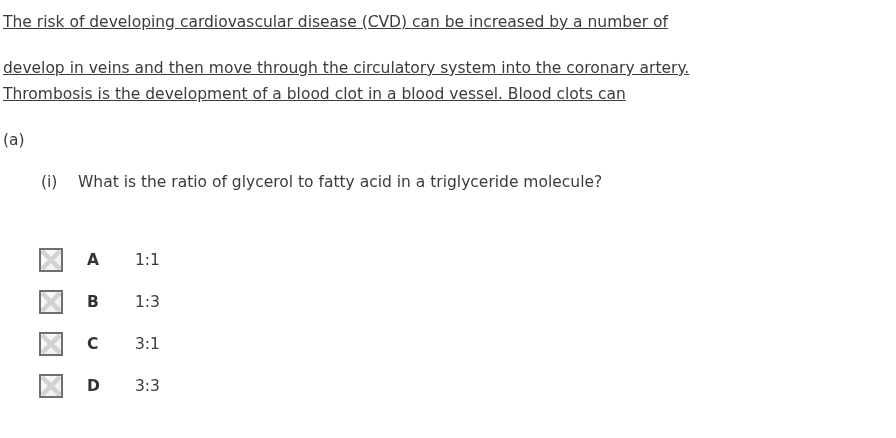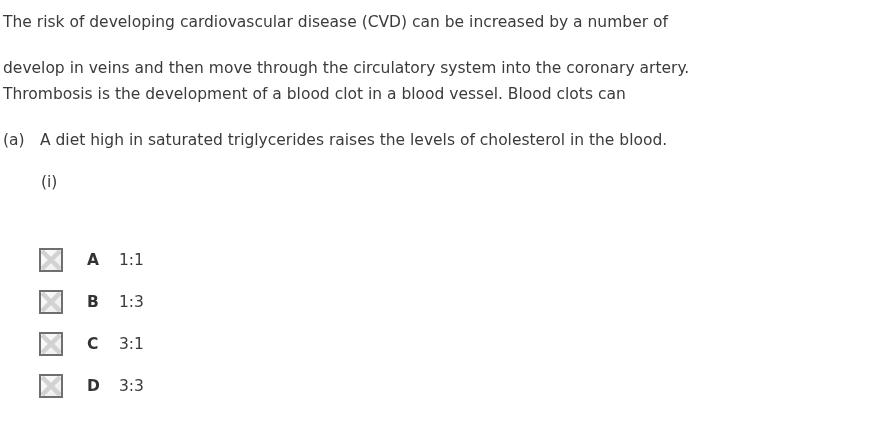--- a/index.html
+++ b/index.html
@@ -13,20 +13,21 @@
     font-family: "DejaVu Sans", "Liberation Sans", sans-serif;
     font-size: 15.5px;
     color: #3b3b3b;
     overflow: hidden;
   }
   .page {
     padding: 9px 0 0 3px;
   }
   .para {
     margin: 0 0 20px 0;
+    text-decoration: underline;
   }
   .line {
     line-height: 26px;
     white-space: nowrap;
   }
   .q-row {
     display: flex;
     line-height: 26px;
     white-space: nowrap;
   }
@@ -67,44 +68,44 @@
     width: 20px;
     height: 20px;
   }
   .opt-letter {
     margin-left: 24px;
     width: 20px;
     font-weight: bold;
     color: #333333;
   }
   .opt-value {
-    margin-left: 12px;
+    margin-left: 28px;
   }
 </style>
 </head>
 <body>
 
 <div class="page">
 
   <div class="para">
     <div class="line">The risk of developing cardiovascular disease (CVD) can be increased by a number of</div>
   </div>
 
   <div class="para">
     <div class="line">develop in veins and then move through the circulatory system into the coronary artery.</div>
     <div class="line">Thrombosis is the development of a blood clot in a blood vessel. Blood clots can</div>
   </div>
 
   <div class="q-row level-a">
     <span class="q-label">(a)</span>
-    <span class="q-text">A diet high in saturated triglycerides raises the levels of cholesterol in the blood.</span>
   </div>
 
   <div class="q-row level-i">
     <span class="q-label">(i)</span>
+    <span class="q-text">What is the ratio of glycerol to fatty acid in a triglyceride molecule?</span>
   </div>
 
   <div class="options">
 
     <div class="option">
       <span class="checkbox">
         <svg viewBox="0 0 20 20" aria-hidden="true">
           <line x1="1" y1="1" x2="19" y2="19" stroke="#d2d2d2" stroke-width="4.5"></line>
           <line x1="19" y1="1" x2="1" y2="19" stroke="#d2d2d2" stroke-width="4.5"></line>
         </svg>

